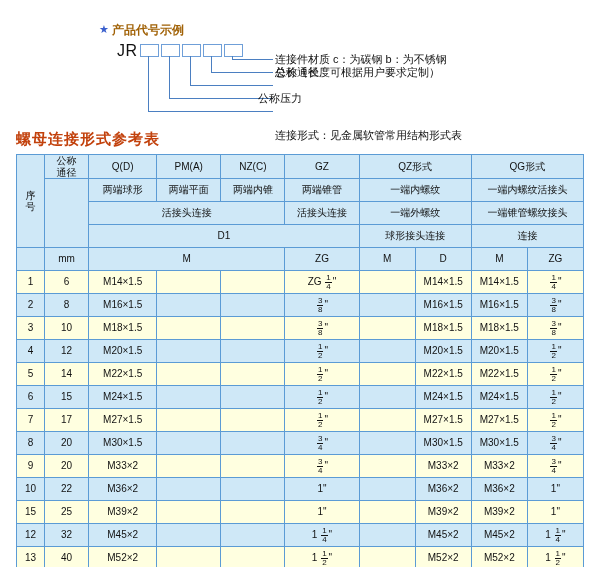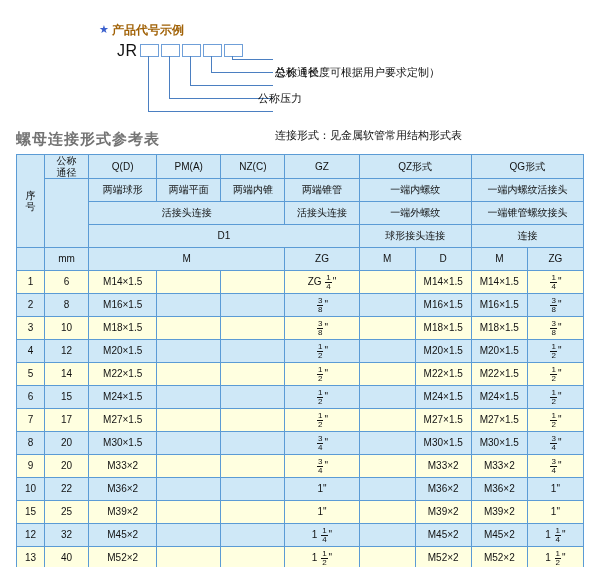--- a/index.html
+++ b/index.html
@@ -71,21 +71,21 @@
     white-space: nowrap;
   }
 
   
   .sec-title {
     position: absolute;
     left: 16px;
     top: 130px;
     font-size: 15px;
     font-weight: bold;
-    color: #737373;
+    color: #c2410c;
     letter-spacing: 1px;
   }
 
   
   .tbl-wrap {
     position: absolute;
     left: 16px;
     top: 154px;
     width: 568px;
   }
@@ -149,20 +149,21 @@
   <div class="codebox cb3"></div>
   <div class="codebox cb4"></div>
   <div class="codebox cb5"></div>
 
   <div class="leader" style="left:232px; top:56px; width:40px; height:3px;"></div>
   <div class="leader" style="left:211px; top:56px; width:61px; height:16px;"></div>
   <div class="leader" style="left:190px; top:56px; width:82px; height:29px;"></div>
   <div class="leader" style="left:169px; top:56px; width:103px; height:42px;"></div>
   <div class="leader" style="left:148px; top:56px; width:124px; height:55px;"></div>
 
+  <div class="dtext" style="left:275px; top:52px;">连接件材质  c：为碳钢  b：为不锈钢</div>
   <div class="dtext" style="left:275px; top:65px;">总长（长度可根据用户要求定制）</div>
   <div class="dtext" style="left:275px; top:65px;">公称通径</div>
   <div class="dtext" style="left:258px; top:91px;">公称压力</div>
   <div class="dtext" style="left:275px; top:104px;margin-top:24px;">连接形式：见金属软管常用结构形式表</div>
 </div>
 
 <div class="sec-title">螺母连接形式参考表</div>
 
 <div class="tbl-wrap">
 <table class="main">

